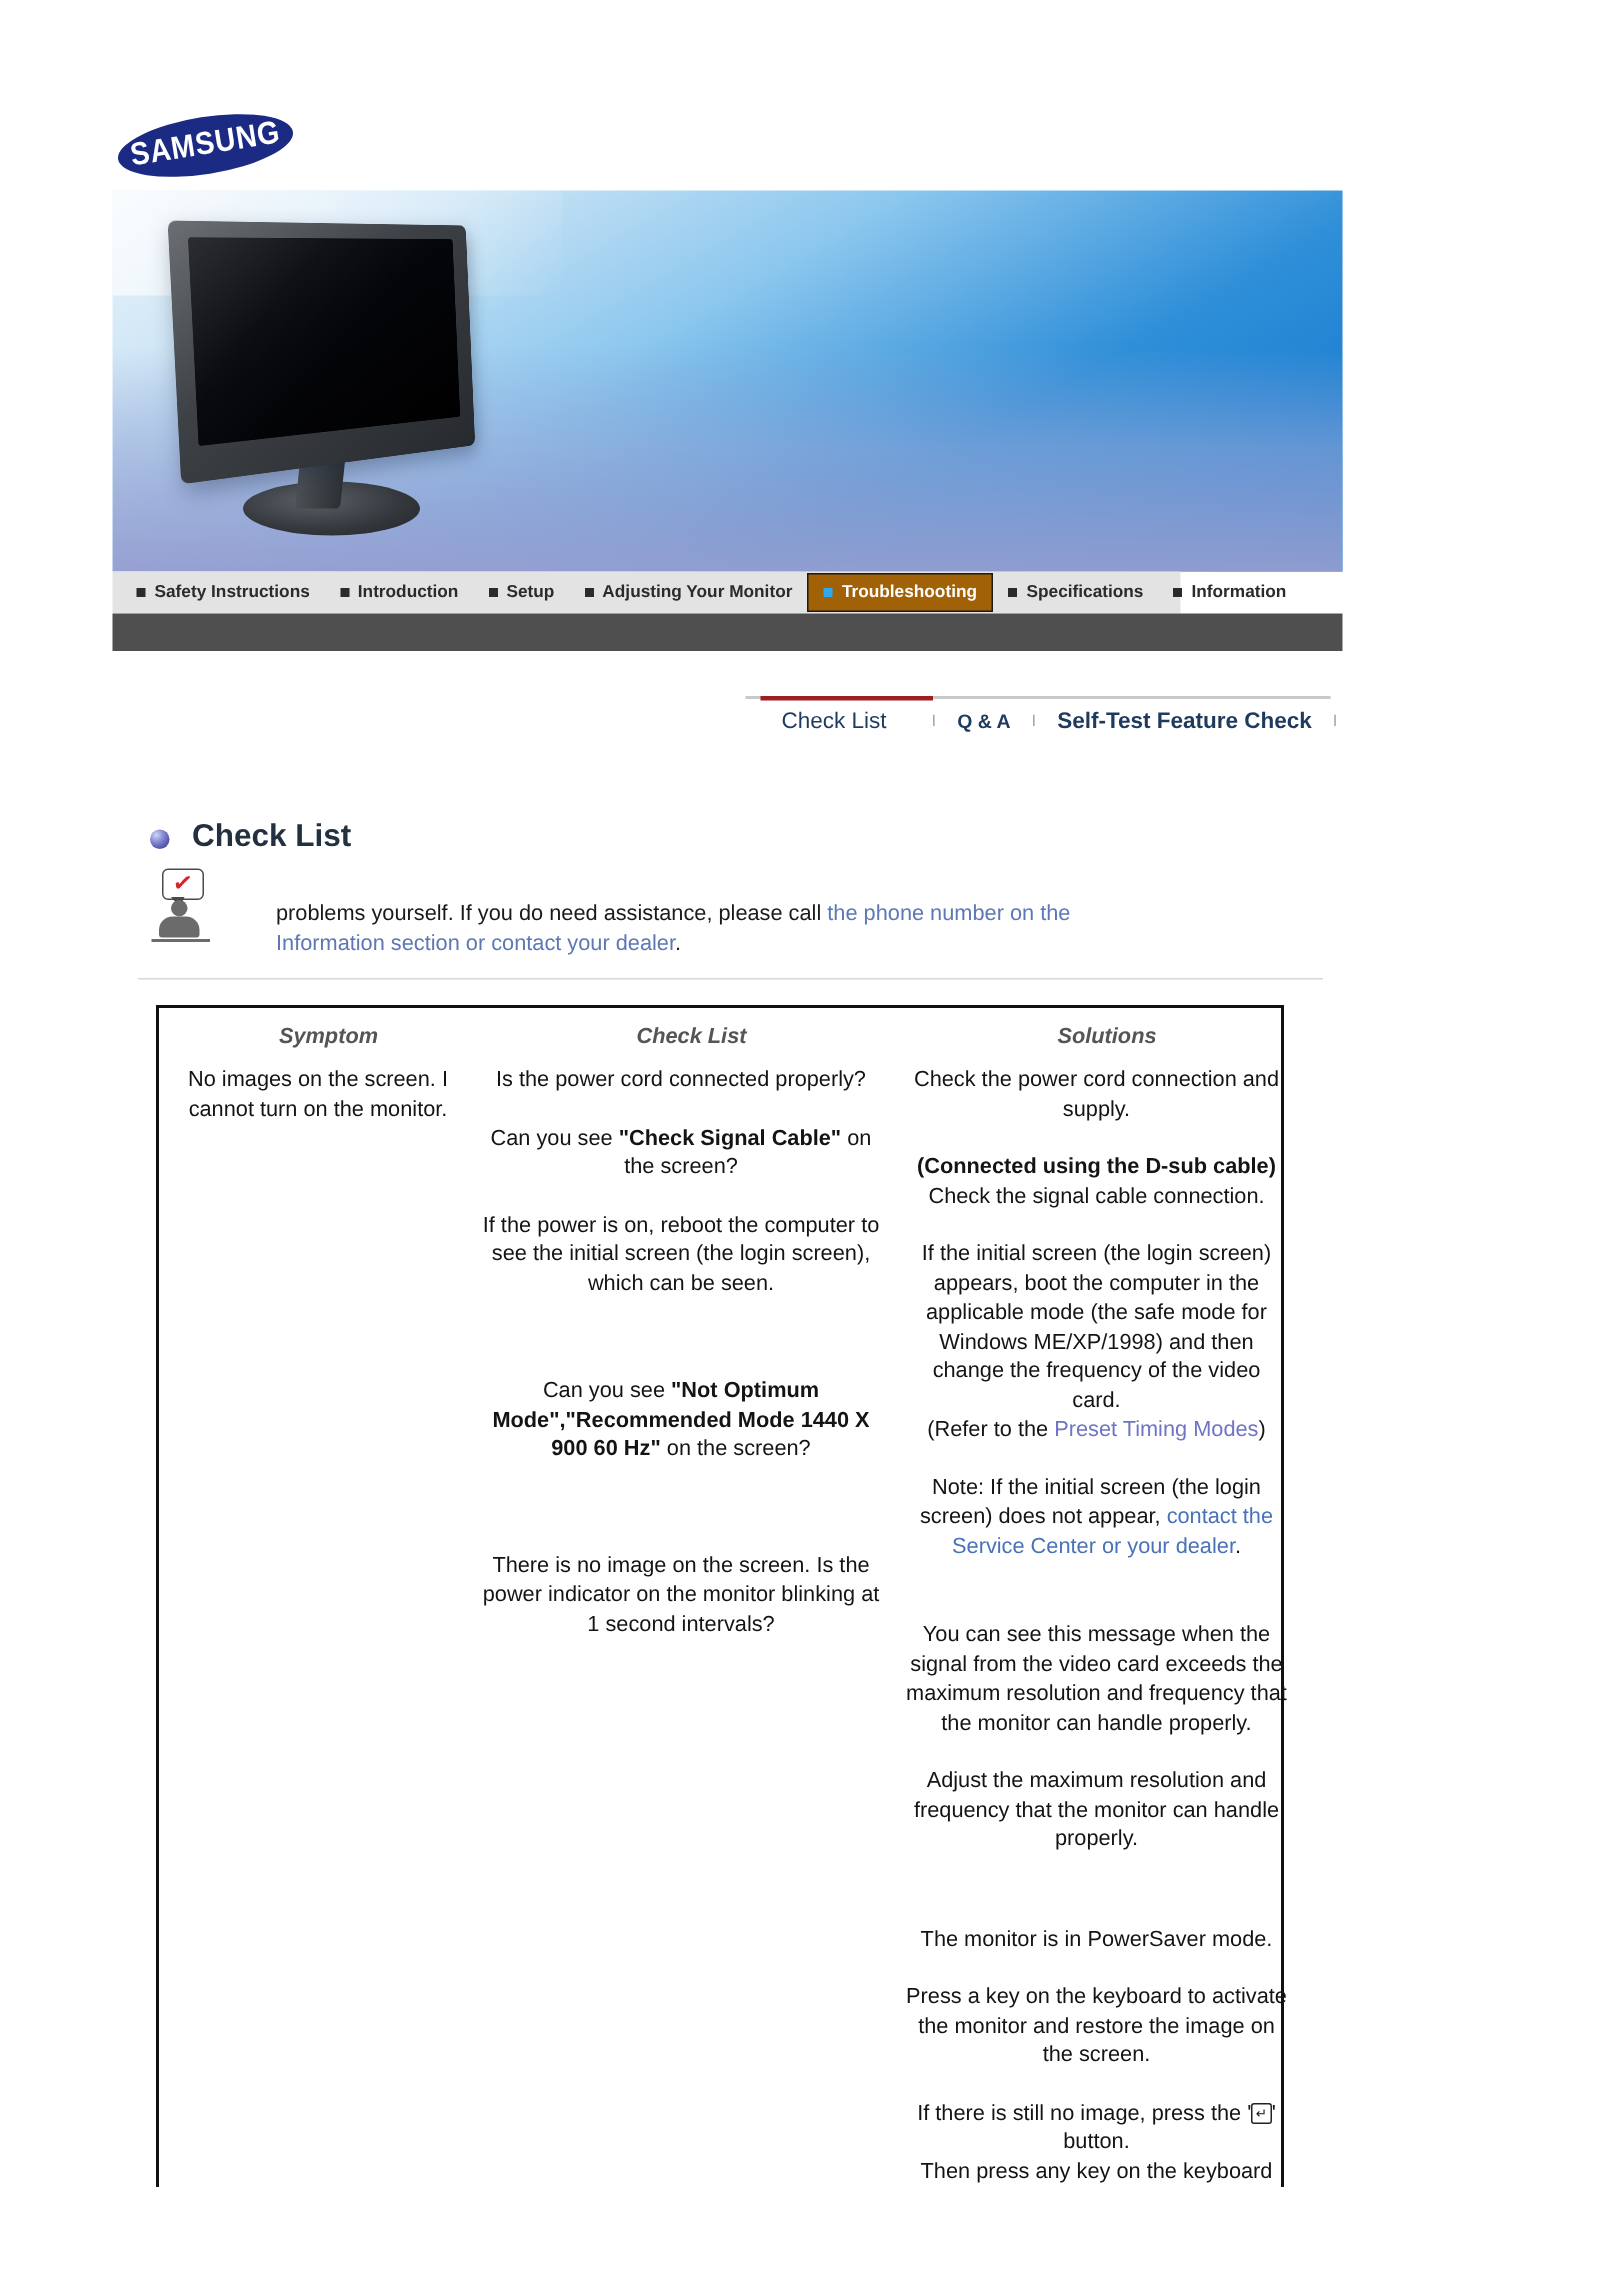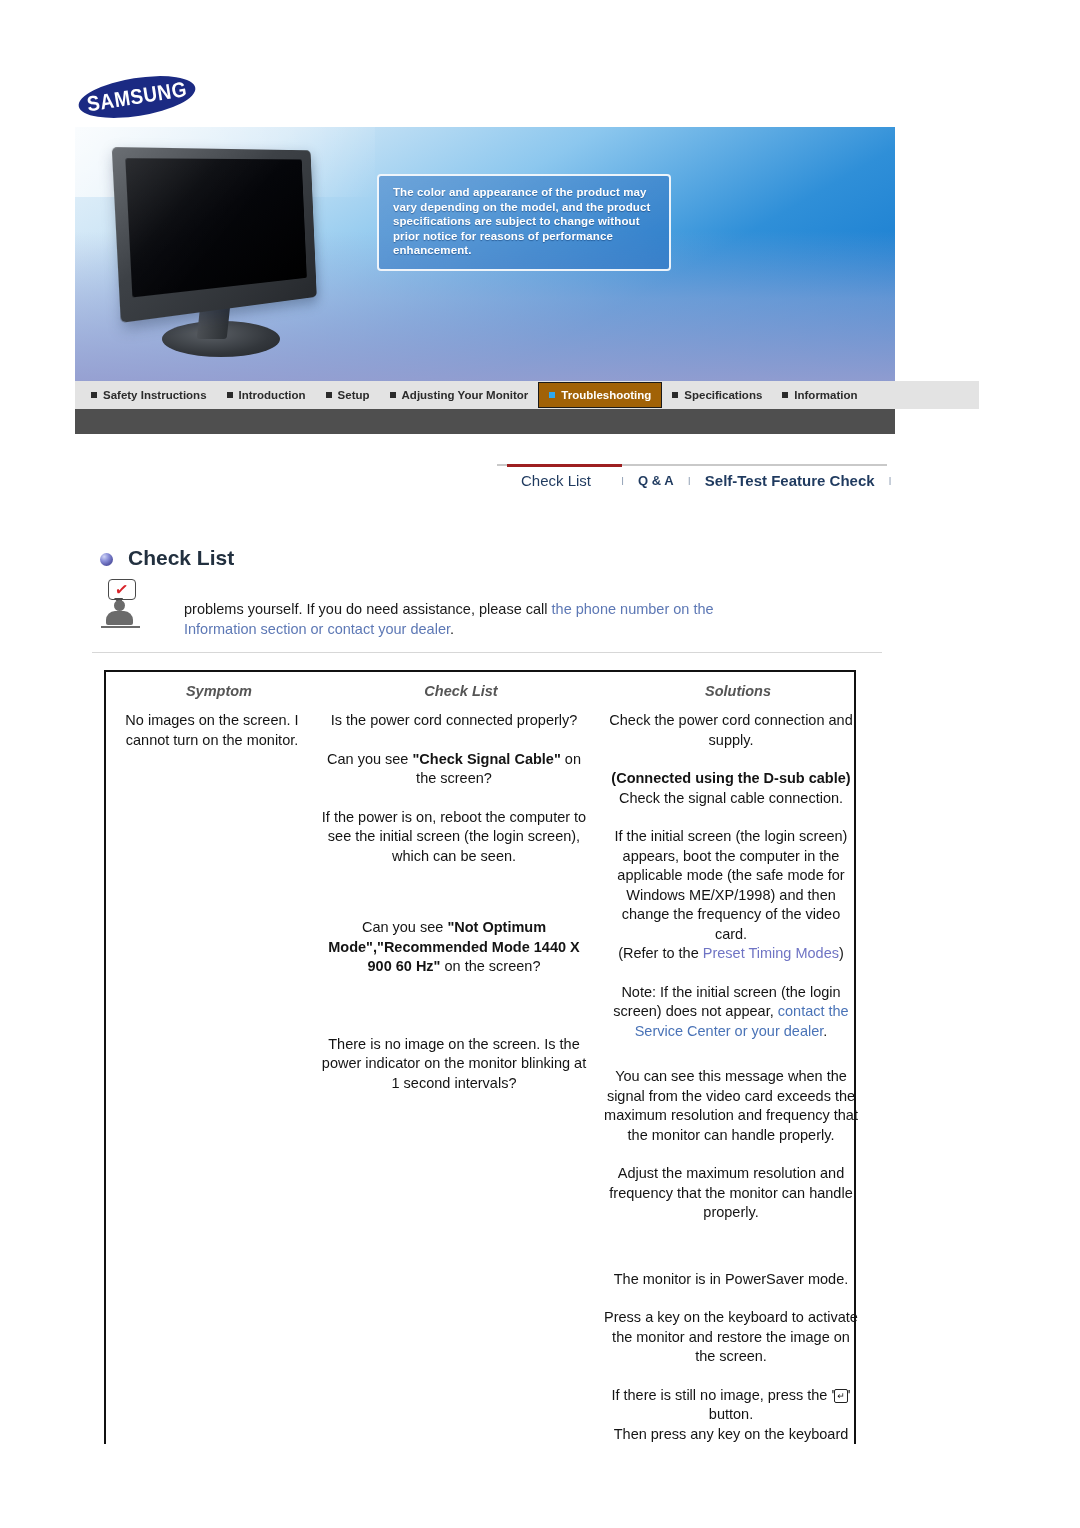--- a/index.html
+++ b/index.html
@@ -158,21 +158,21 @@
     font-weight: bold;
     letter-spacing: 0.1px;
     text-shadow: 0 1px 1px rgba(0,40,90,0.45);
   }
 
   
   .mainnav {
     position: absolute;
     left: 75px;
     top: 381px;
-    width: 904px;
+    width: 712px;
     height: 28px;
     background: #e3e3e3;
     display: flex;
     align-items: center;
     padding-left: 6px;
     box-sizing: border-box;
   }
   .nav-item {
     display: flex;
     align-items: center;
@@ -413,21 +413,20 @@
   <div class="monitor">
     <div class="mon-base"></div>
     <div class="mon-neck"></div>
     <div class="mon-body">
       <div class="mon-screen">
         <div class="mon-gloss"></div>
       </div>
     </div>
   </div>
 
-  <div class="banner-note">The color and appearance of the product may vary depending on the model, and the product specifications are subject to change without prior notice for reasons of performance enhancement.</div>
 </div>
 
 <div class="mainnav">
   <div class="nav-item">
     <span class="bullet"></span>
     <span>Safety Instructions</span>
   </div>
   <div class="nav-item">
     <span class="bullet"></span>
     <span>Introduction</span>
@@ -530,21 +529,21 @@
             <span class="b">(Connected using the D-sub cable)</span><br>
             <span>Check the signal cable connection.</span>
           </p>
 
           <p class="cell-p" style="margin-bottom:0">If the initial screen (the login screen) appears, boot the computer in the applicable mode (the safe mode for Windows ME/XP/1998) and then change the frequency of the video card.</p>
 
           <p class="cell-p">
             <span>(Refer to the </span><span class="lnk2">Preset Timing Modes</span><span>)</span>
           </p>
 
-          <p class="cell-p" style="margin-bottom:26px">
+          <p class="cell-p" style="margin-bottom:40px">
             <span>Note: If the initial screen (the login screen) does not appear, </span><span class="lnk3">contact the Service Center or your dealer</span><span>.</span>
           </p>
 
           <p class="cell-p">You can see this message when the signal from the video card exceeds the maximum resolution and frequency that the monitor can handle properly.</p>
 
           <p class="cell-p" style="margin-bottom:47px">Adjust the maximum resolution and frequency that the monitor can handle properly.</p>
 
           <p class="cell-p">The monitor is in PowerSaver mode.</p>
 
           <p class="cell-p">Press a key on the keyboard to activate the monitor and restore the image on the screen.</p>

